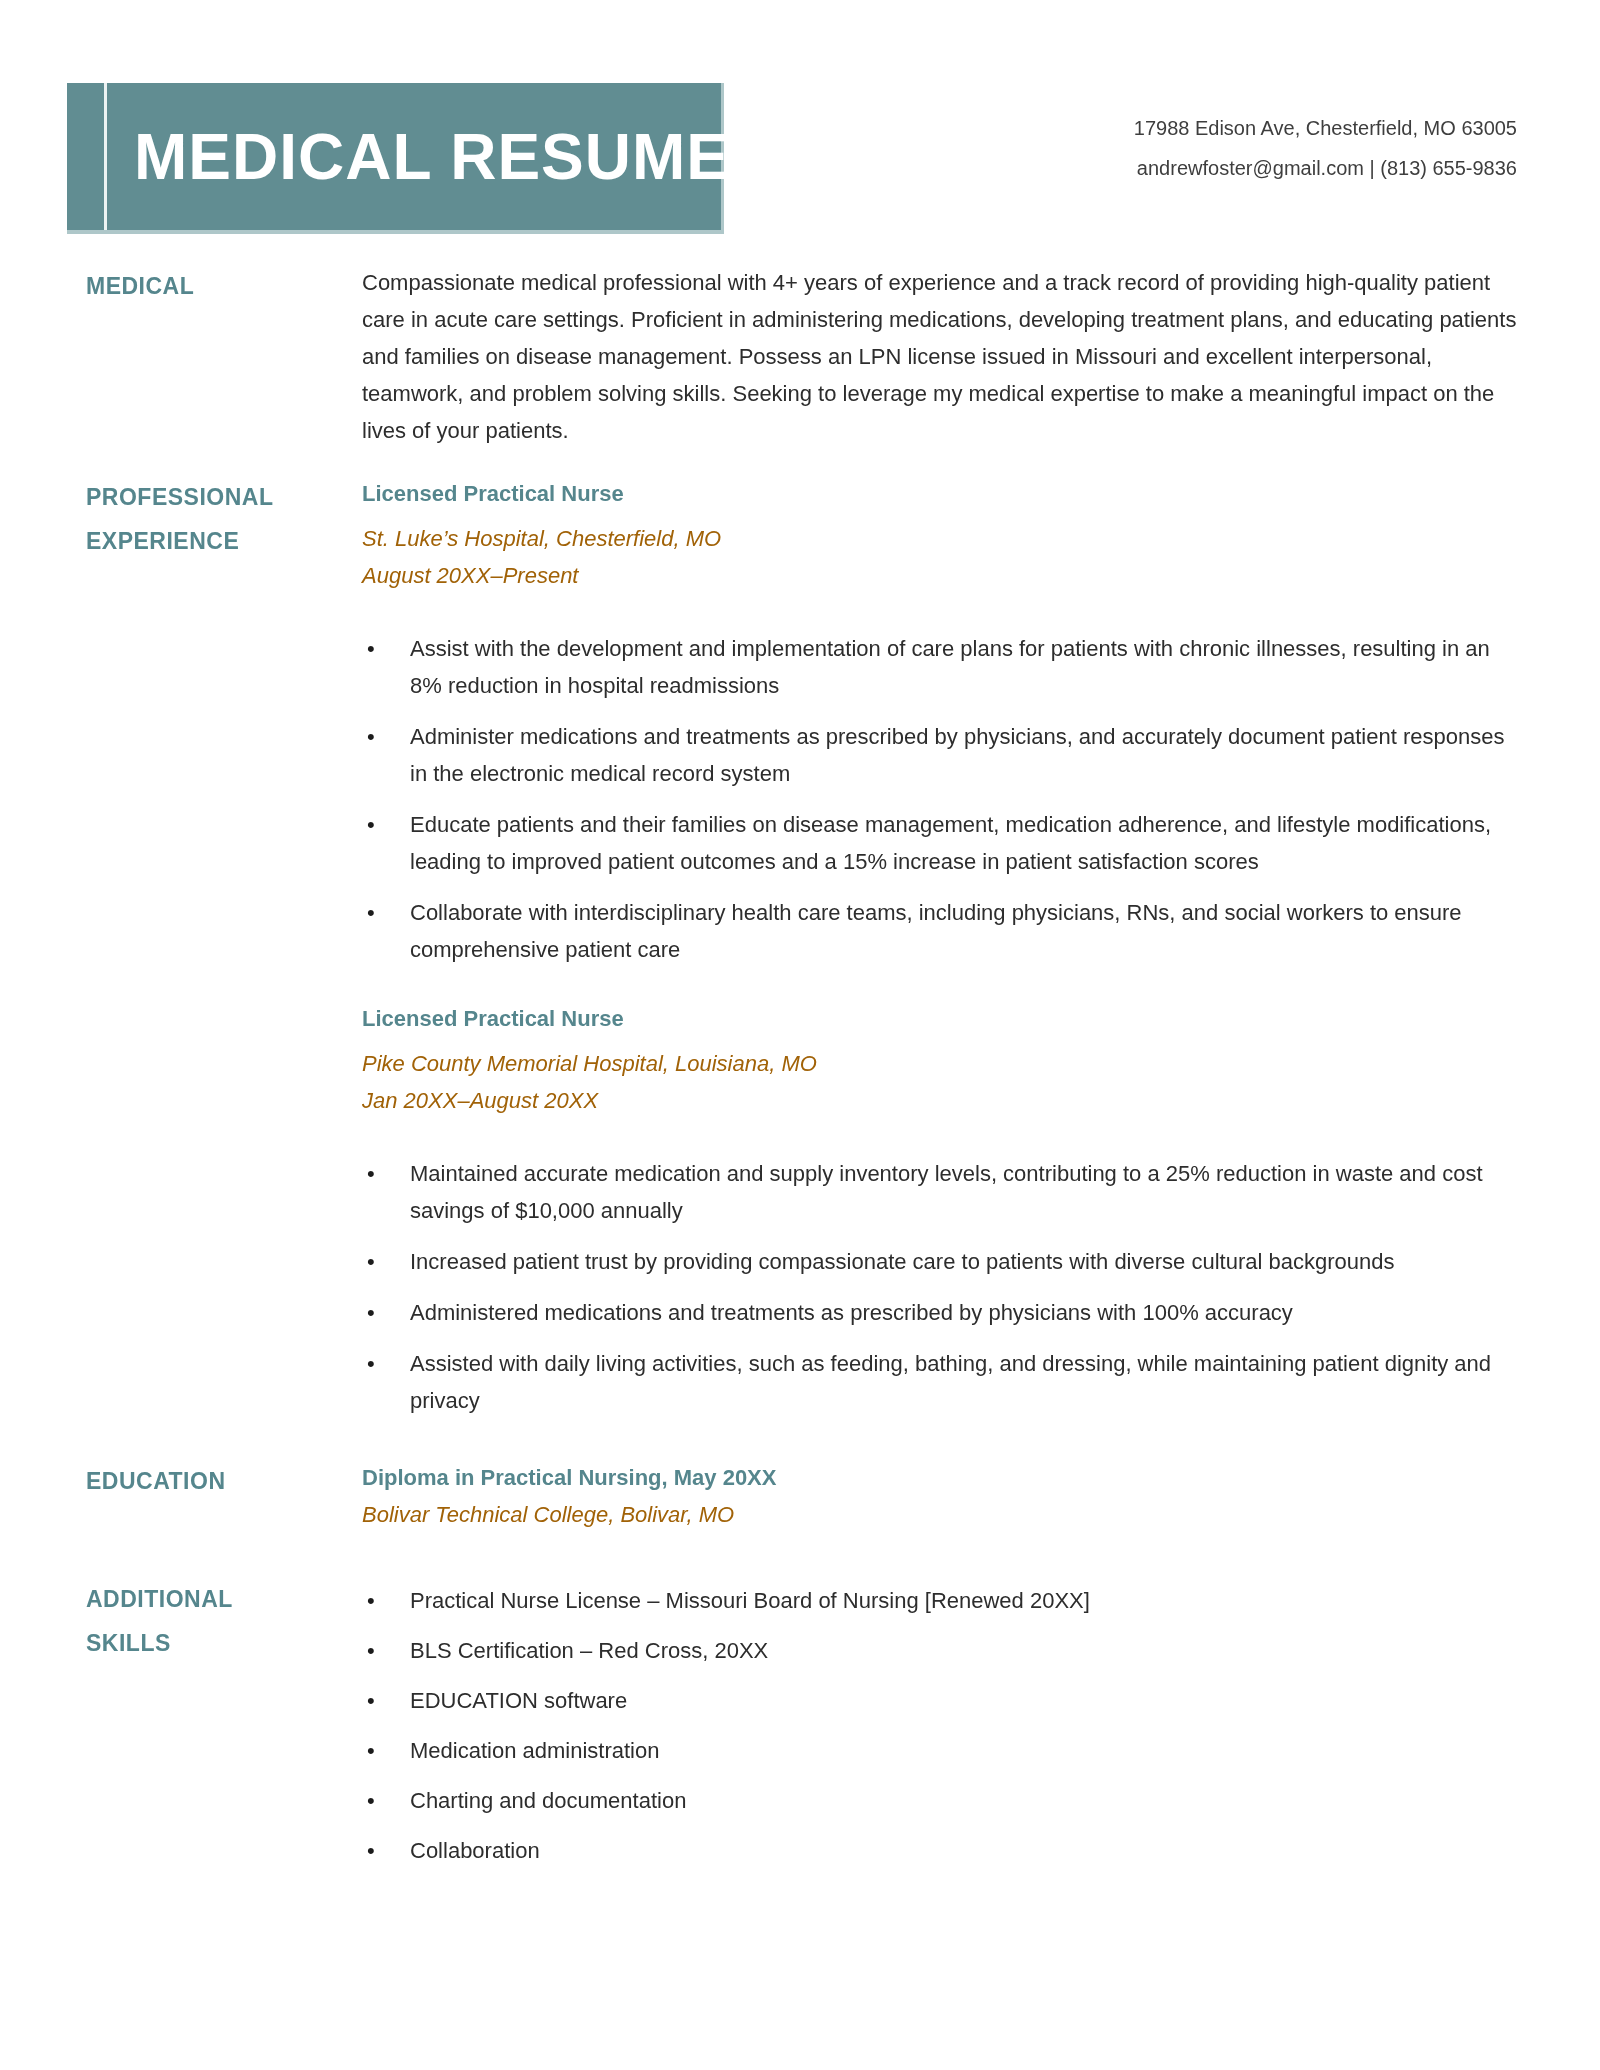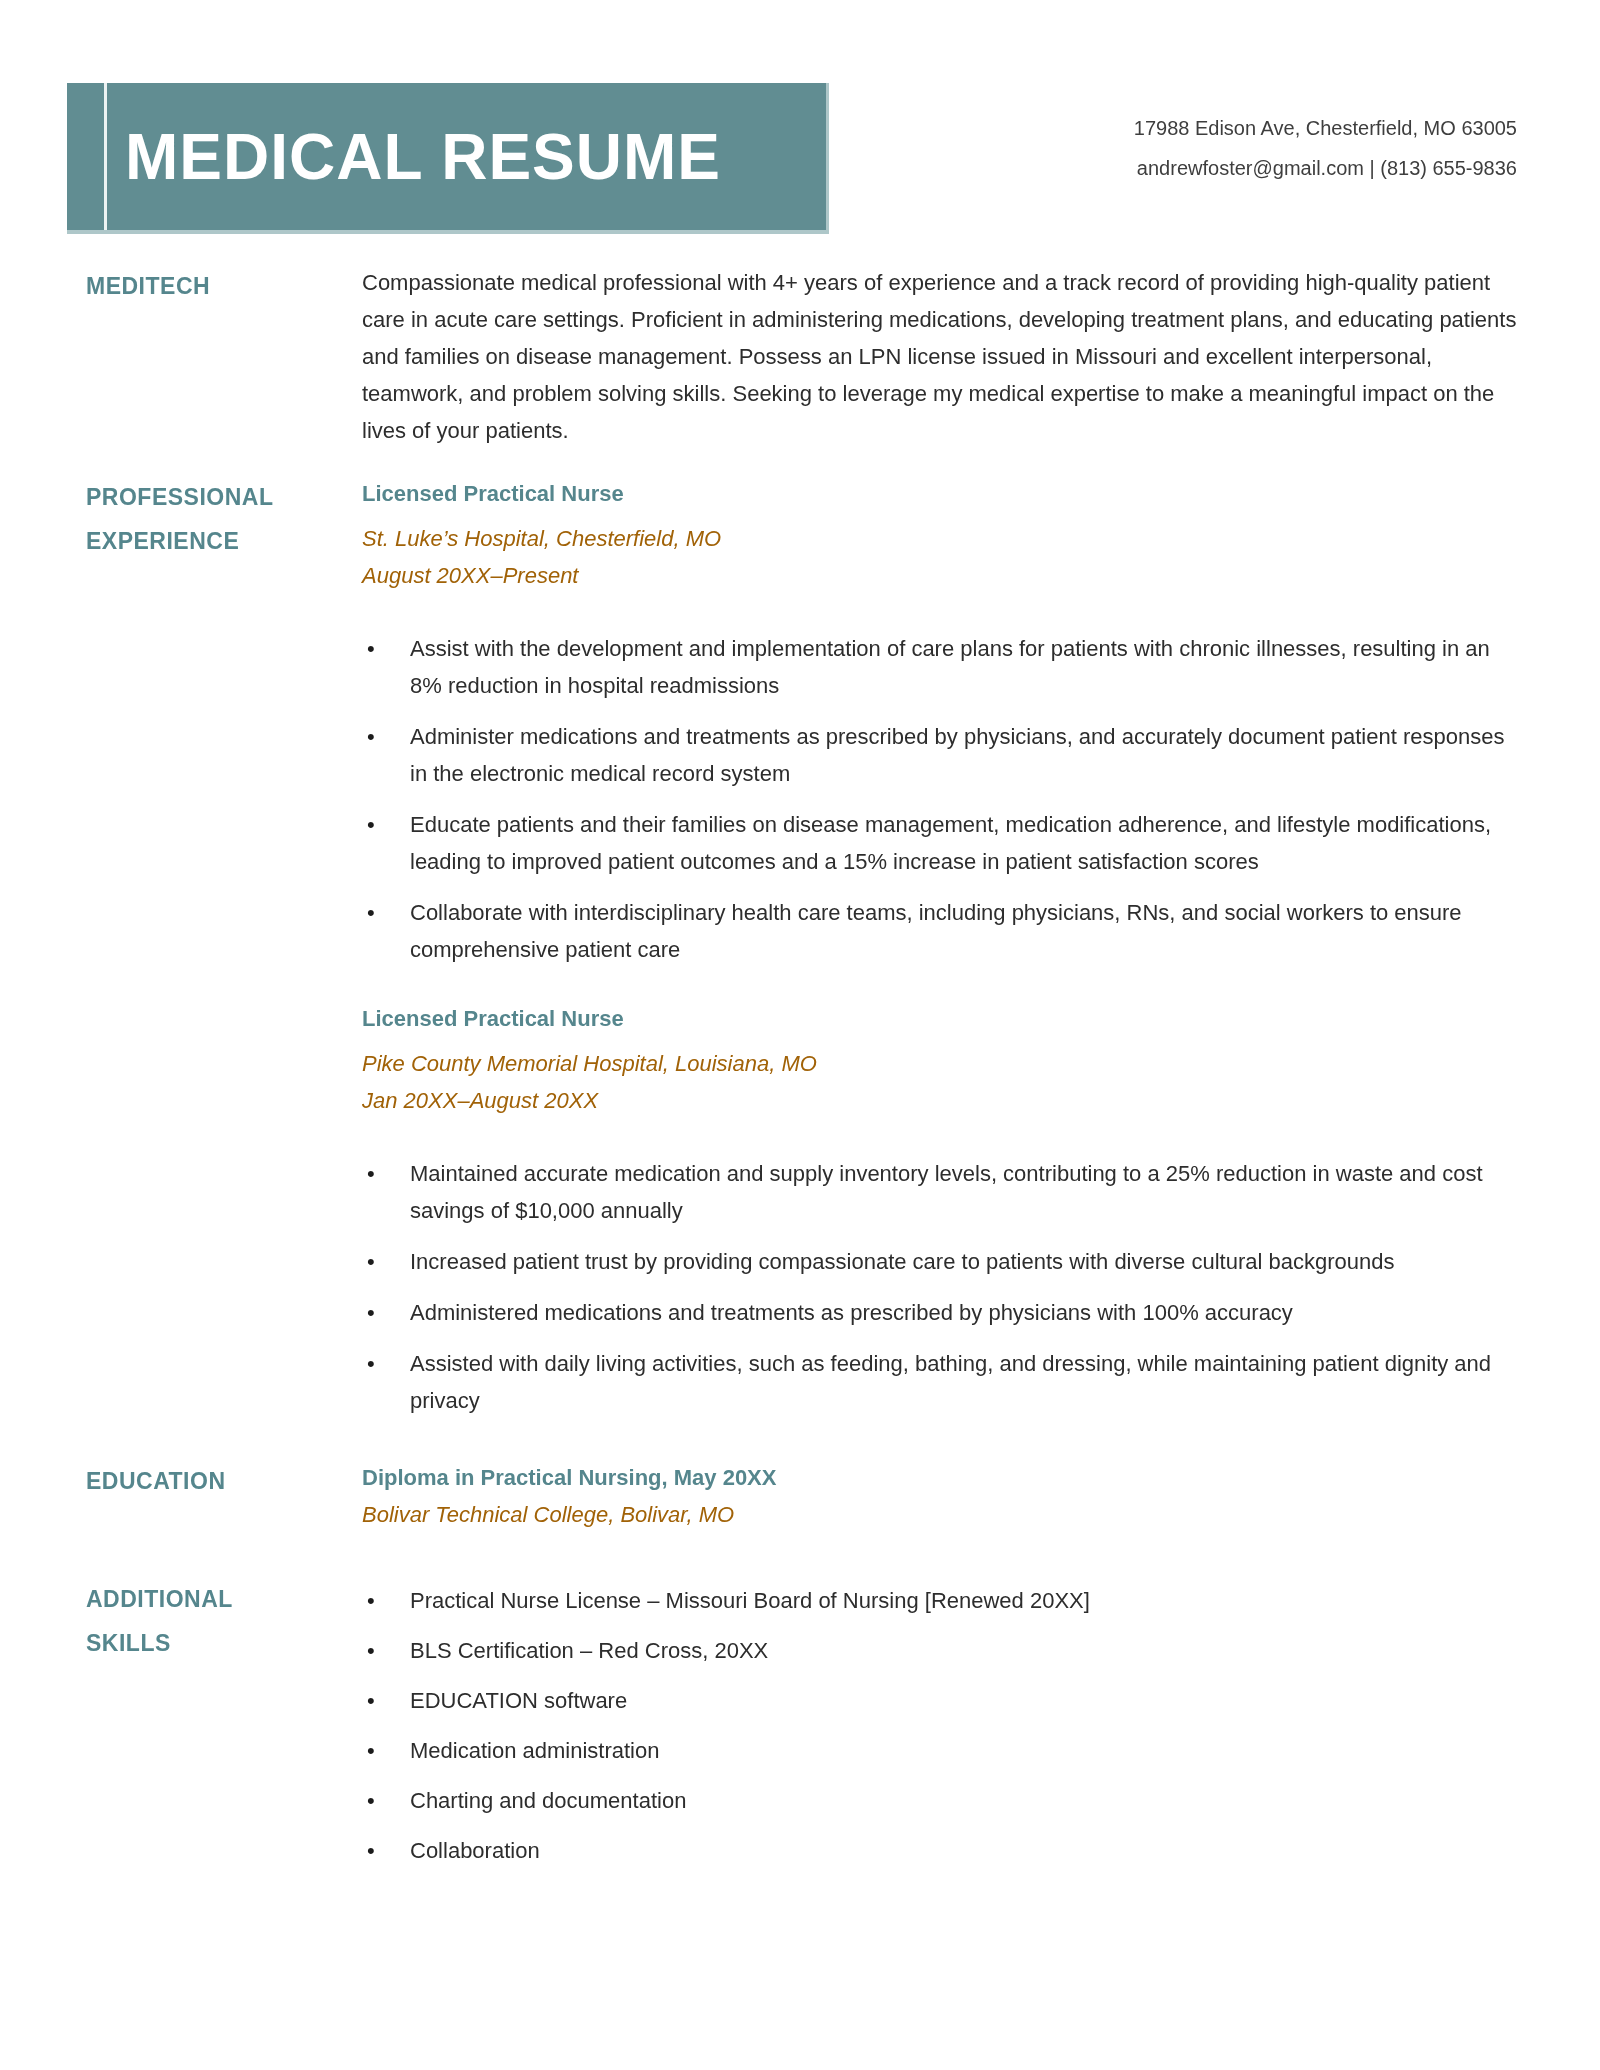--- a/index.html
+++ b/index.html
@@ -22,27 +22,28 @@
 
   
   .header {
     display: flex;
     align-items: stretch;
     margin: 83px 83px 0 67px;
     height: 151px;
   }
   .title-box {
     position: relative;
-    width: 762px;
+    width: 657px;
     box-sizing: border-box;
     background: #618d92;
     border-right: 3px solid #aec7c9;
     border-bottom: 4px solid #aec7c9;
     display: flex;
     align-items: center;
+    padding-left: 9px;
   }
   .accent-line {
     position: absolute;
     left: 37px;
     top: 0;
     bottom: 0;
     width: 3px;
     background: #edf3f3;
   }
   .page-title {
@@ -140,21 +141,21 @@
     </div>
     <div class="contact">
       <div>17988 Edison Ave, Chesterfield, MO 63005</div>
       <div>andrewfoster@gmail.com | (813) 655-9836</div>
     </div>
   </header>
 
   <main>
 
     <section class="row">
-      <div class="label">MEDITECH</div>
+      <div class="label">MEDICAL</div>
       <div class="content">
         <p class="body-text">Compassionate medical professional with 4+ years of experience and a track record of providing high-quality patient care in acute care settings. Proficient in administering medications, developing treatment plans, and educating patients and families on disease management. Possess an LPN license issued in Missouri and excellent interpersonal, teamwork, and problem solving skills. Seeking to leverage my medical expertise to make a meaningful impact on the lives of your patients.</p>
       </div>
     </section>
 
     <section class="row sec-exp">
       <div class="label">PROFESSIONAL EXPERIENCE</div>
       <div class="content">
 
         <article class="job">

